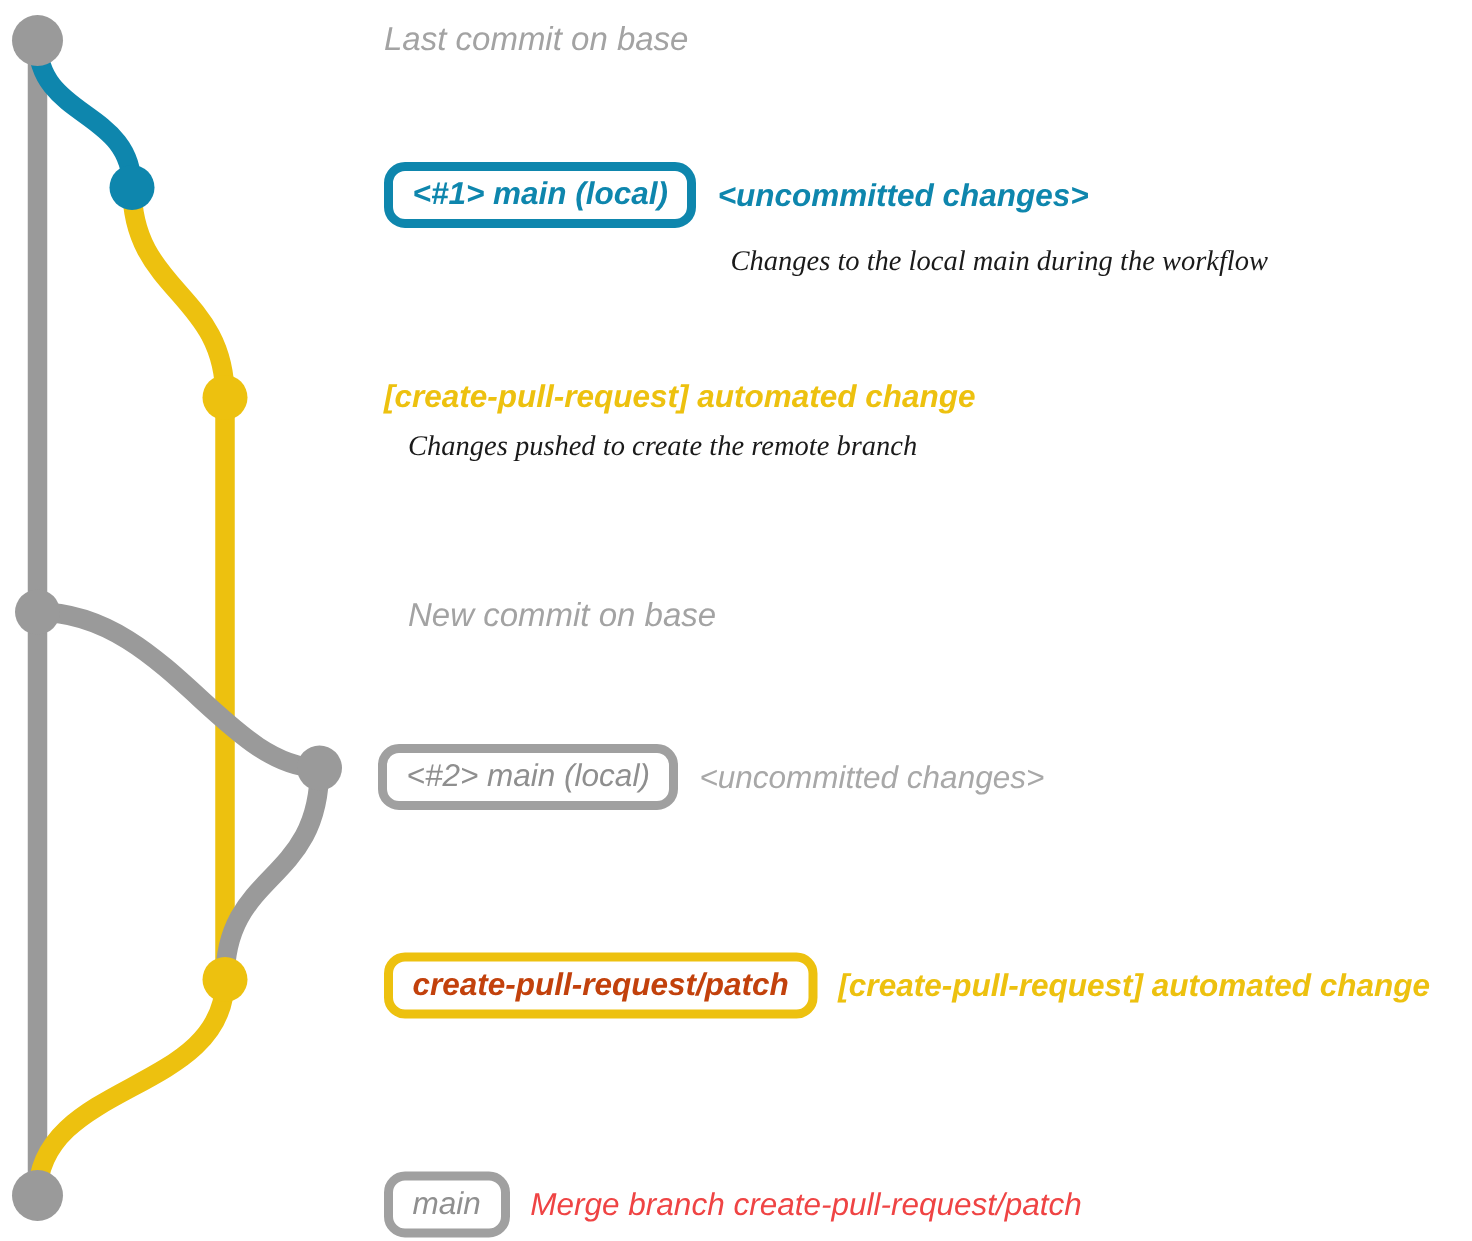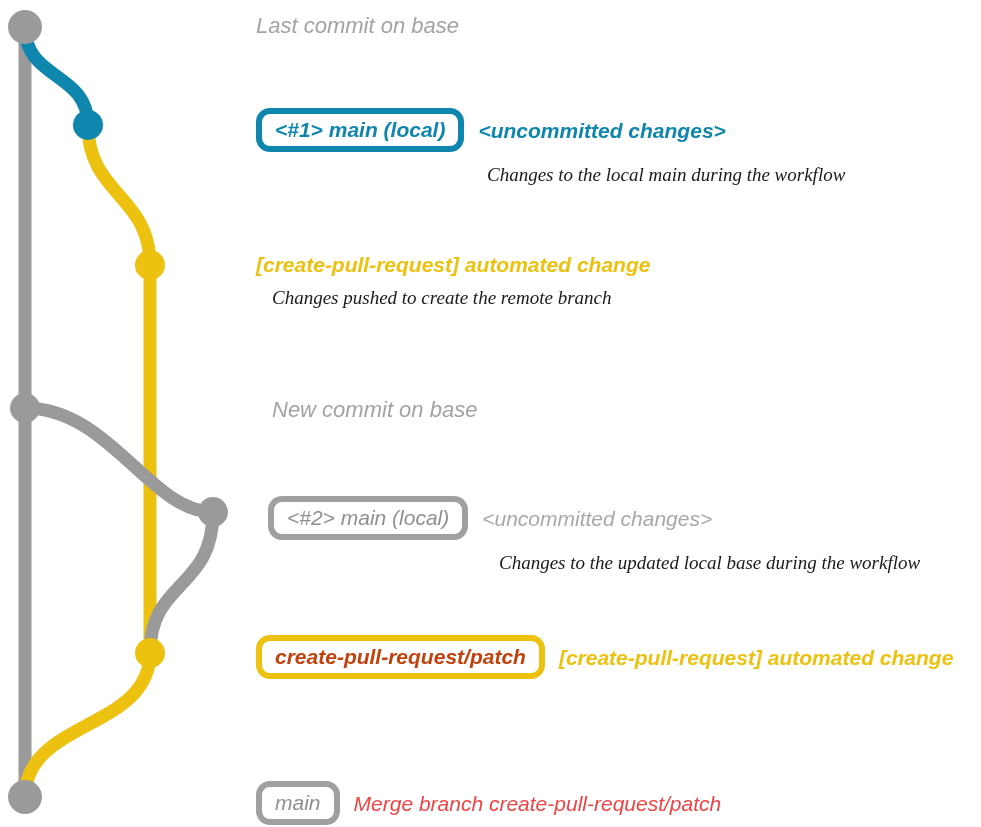--- a/index.html
+++ b/index.html
@@ -140,26 +140,25 @@
     </div>
     <div class="desc" style="margin-left:16px;">Changes pushed to create the remote branch</div>
   </div>
 
   <div class="row-stack" style="left:256px; top:399px;margin-left:16px;">
     <div class="headline">
       <span class="standalone gray">New commit on base</span>
     </div>
   </div>
 
-  <div class="row-stack" style="left:268px; top:496px;">
+  <div class="row-stack" style="left:252px; top:496px;">
     <div class="headline">
       <span class="badge gray">&lt;#2&gt; main (local)</span>
       <span class="subject gray">&lt;uncommitted changes&gt;</span>
     </div>
-    <div class="desc" style="margin-left:231px;">Changes to the updated local base during the workflow</div>
   </div>
 
   <div class="row-stack" style="left:256px; top:635px;">
     <div class="headline">
       <span class="badge yellow">create-pull-request/patch</span>
       <span class="subject yellow">[create-pull-request] automated change</span>
     </div>
   </div>
 
   <div class="row-stack" style="left:256px; top:781px;">

